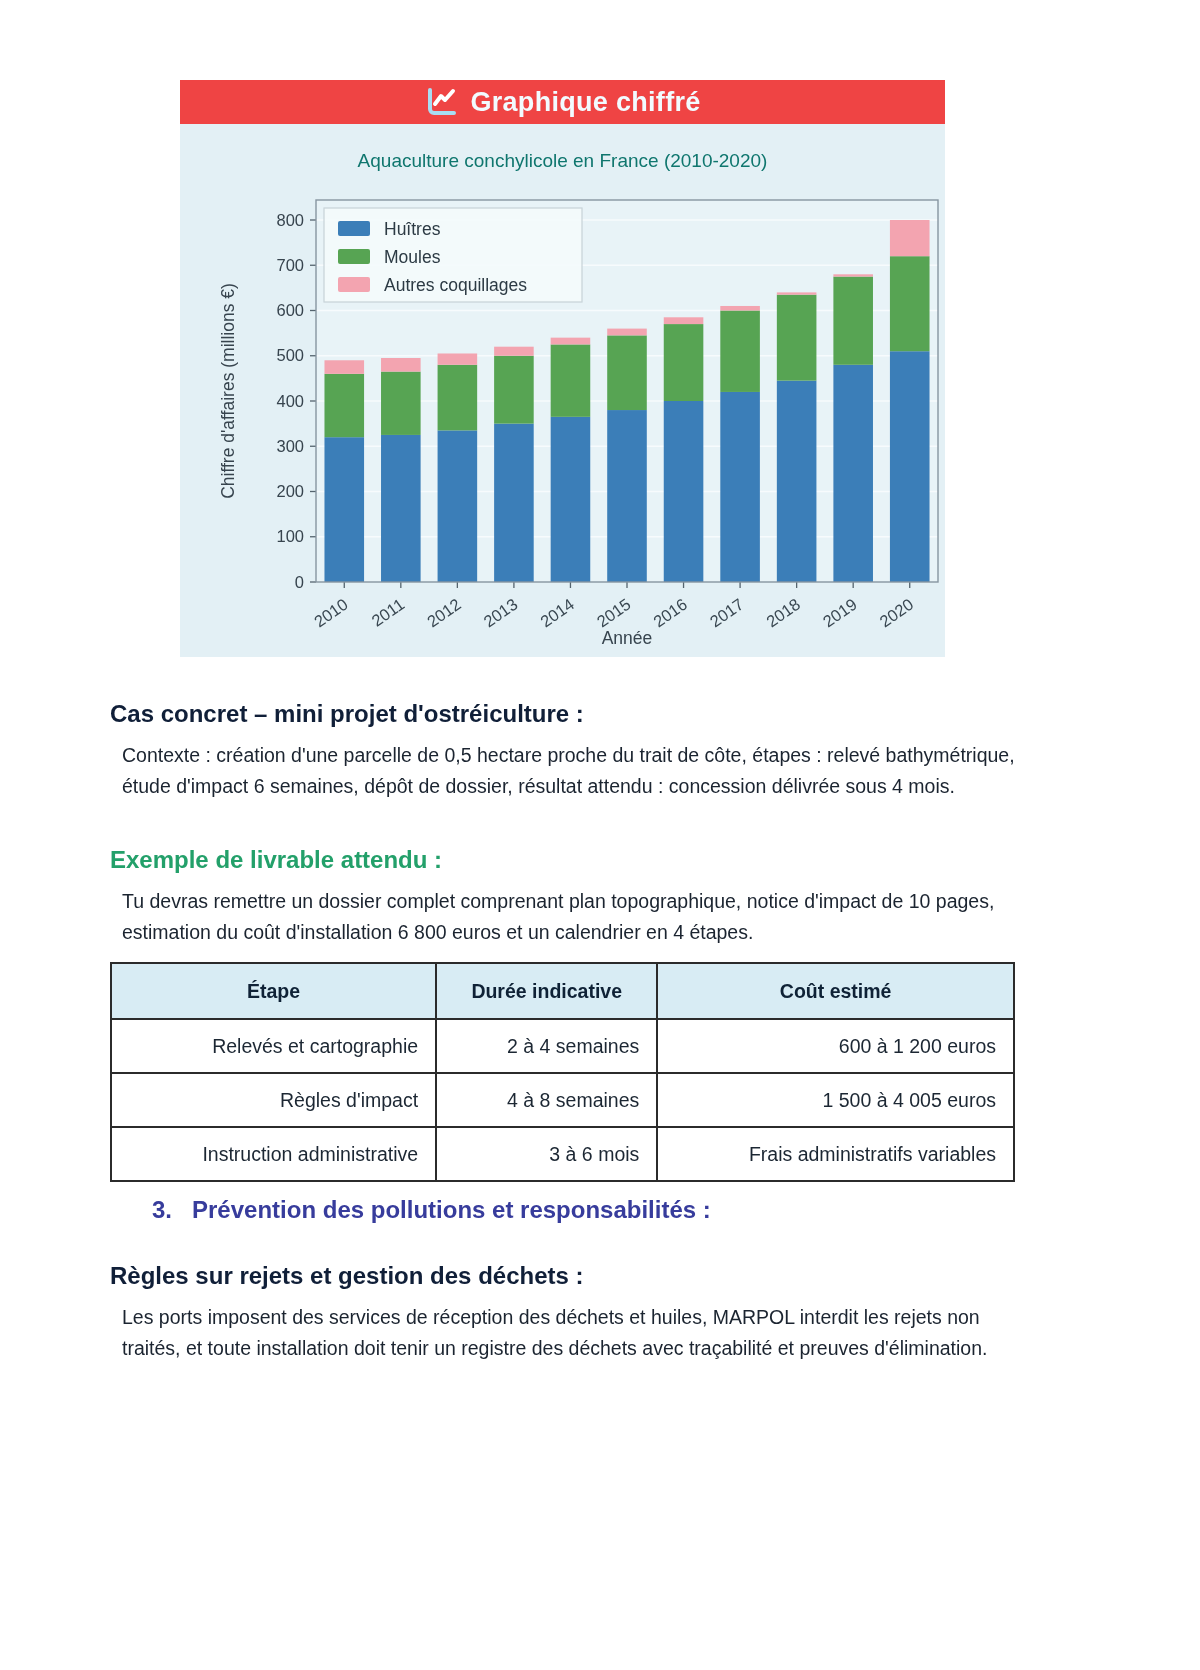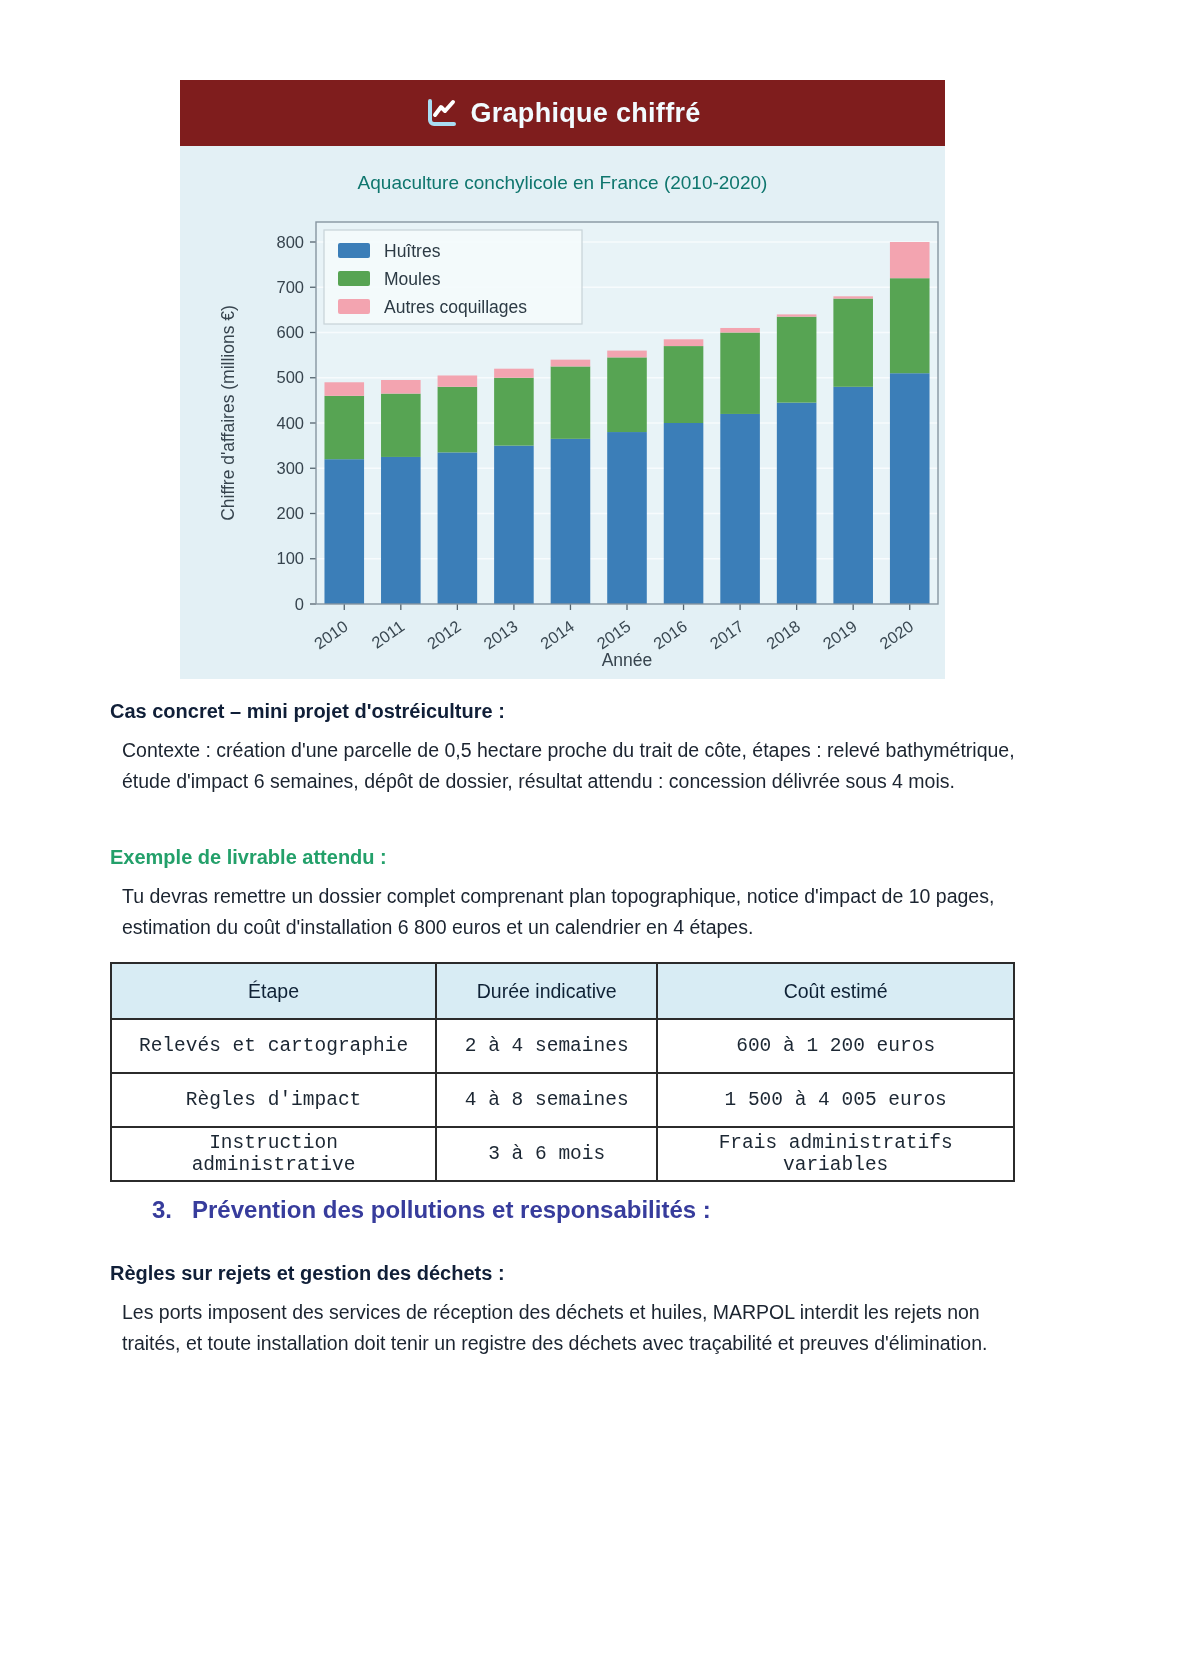--- a/index.html
+++ b/index.html
@@ -3,48 +3,48 @@
 <meta charset="utf-8">
 <style>
   html,body{margin:0;padding:0;background:#ffffff;}
   .page{
     position:relative;width:1200px;height:1670px;background:#ffffff;overflow:hidden;
     font-family:"Liberation Sans",sans-serif;color:#1b2430;
   }
   
   .chart-card{position:absolute;left:180px;top:80px;width:765px;height:588px;}
   .card-header{
-    height:66px;background:#7f1d1d;display:flex;align-items:center;justify-content:center;gap:12px;
+    height:44px;background:#ef4444;display:flex;align-items:center;justify-content:center;gap:12px;
   }
   .card-header .hdr-title{
     color:#f2fbff;font-size:27px;font-weight:700;letter-spacing:.3px;
   }
   .hdr-icon{display:flex;align-items:center;}
   .card-body{position:relative;height:533px;background:#e3f0f5;}
   .chart-title{
     position:absolute;top:26px;left:0;width:100%;text-align:center;
     font-size:19px;font-weight:500;color:#0f766e;
   }
   .card-body svg{position:absolute;left:0;top:0;}
   svg text{font-family:"Liberation Sans",sans-serif;}
   
   .tblock{position:absolute;left:110px;width:945px;}
-  .tblock h3{margin:0 0 7px 0;font-size:20px;font-weight:700;color:#101f38;}
+  .tblock h3{margin:0 0 7px 0;font-size:24px;font-weight:700;color:#101f38;}
   .tblock h3.green{color:#23a06a;}
   .tblock p{margin:12px;font-size:19.5px;line-height:1.58;color:#1b2430;}
   
   .cost-table{
     position:absolute;left:110px;top:962px;width:905px;border-collapse:collapse;
     font-size:19.5px;color:#16283c;
   }
   .cost-table th,.cost-table td{border:2px solid #2b2b2b;}
   .cost-table th{
-    background:#d8ecf4;font-weight:400;text-align:center;height:50px;padding:2px 10px;color:#0f2236;
-  }
-  .cost-table td{background:#ffffff;text-align:center;height:48px;padding:2px 17px;color:#1c2733;font-family:Liberation Mono, monospace;}
+    background:#d8ecf4;font-weight:700;text-align:center;height:50px;padding:2px 10px;color:#0f2236;
+  }
+  .cost-table td{background:#ffffff;text-align:right;height:48px;padding:2px 17px;color:#1c2733;}
   .col-etape{width:36%;}
   .col-duree{width:24.5%;}
   .col-cout{width:39.5%;}
   
   .sec-heading{
     position:absolute;left:152px;top:1196px;display:flex;gap:20px;
     font-size:24px;font-weight:700;color:#373c9c;
   }
 </style>
 </head>

